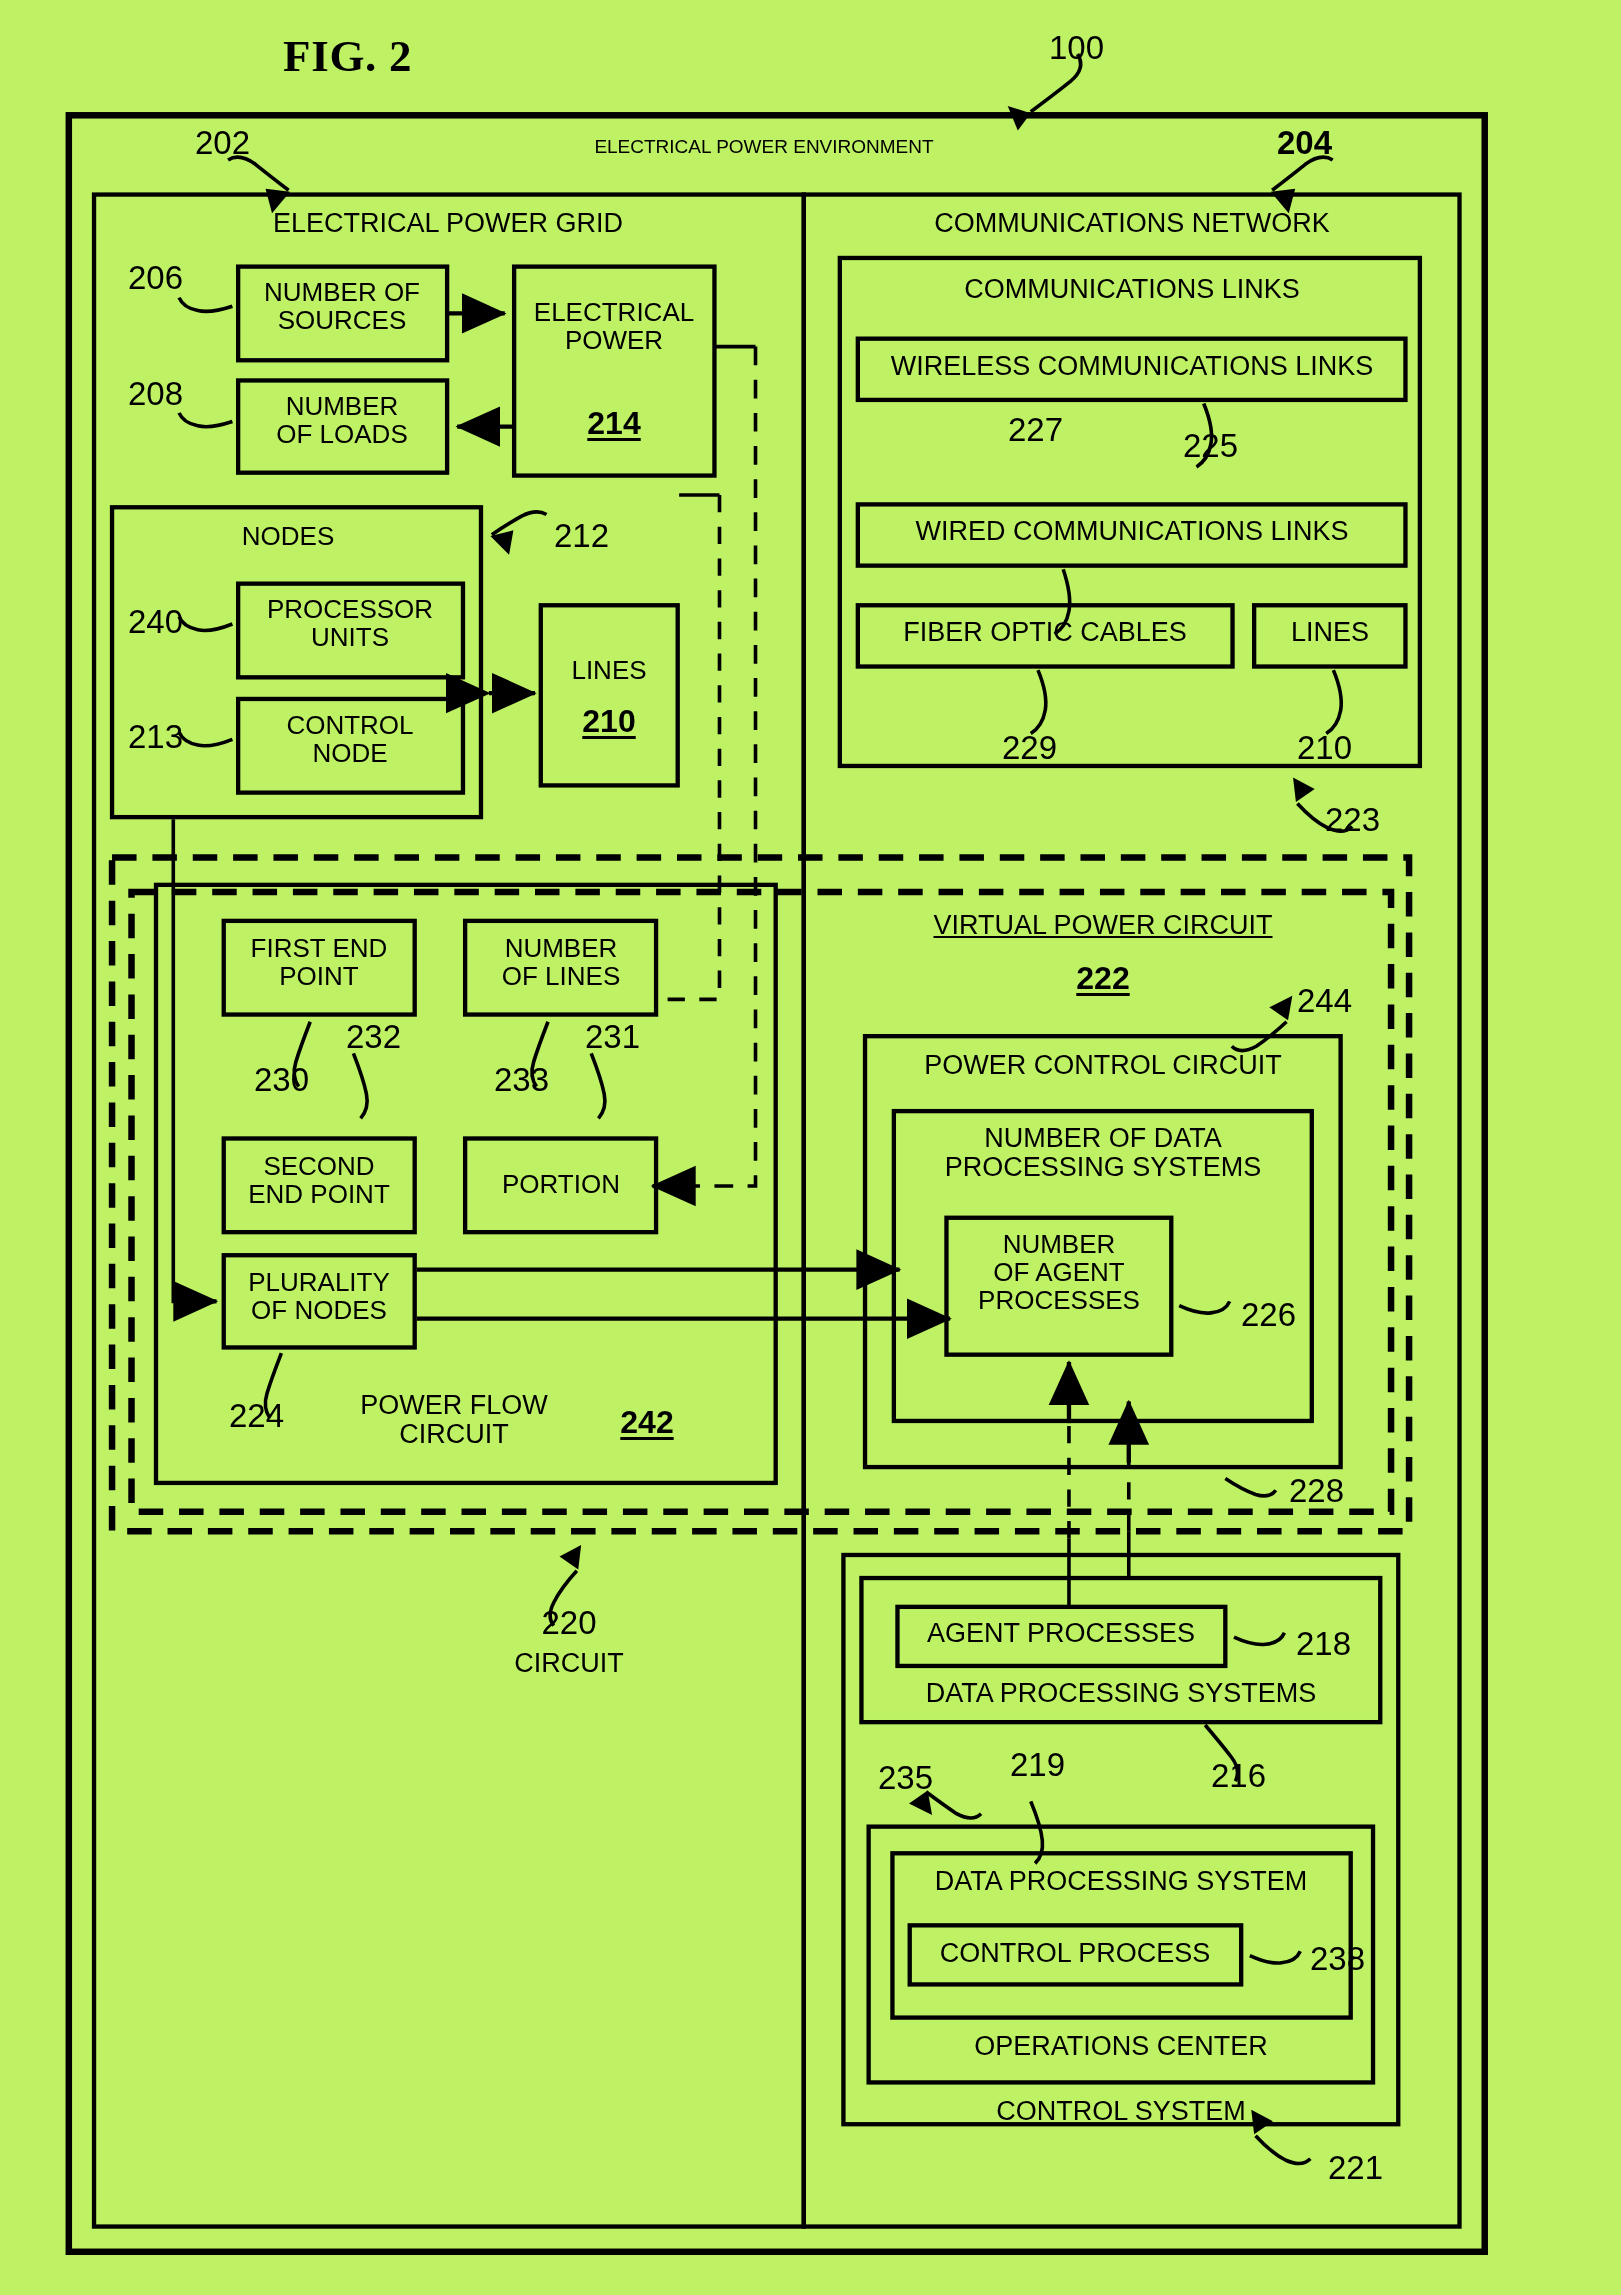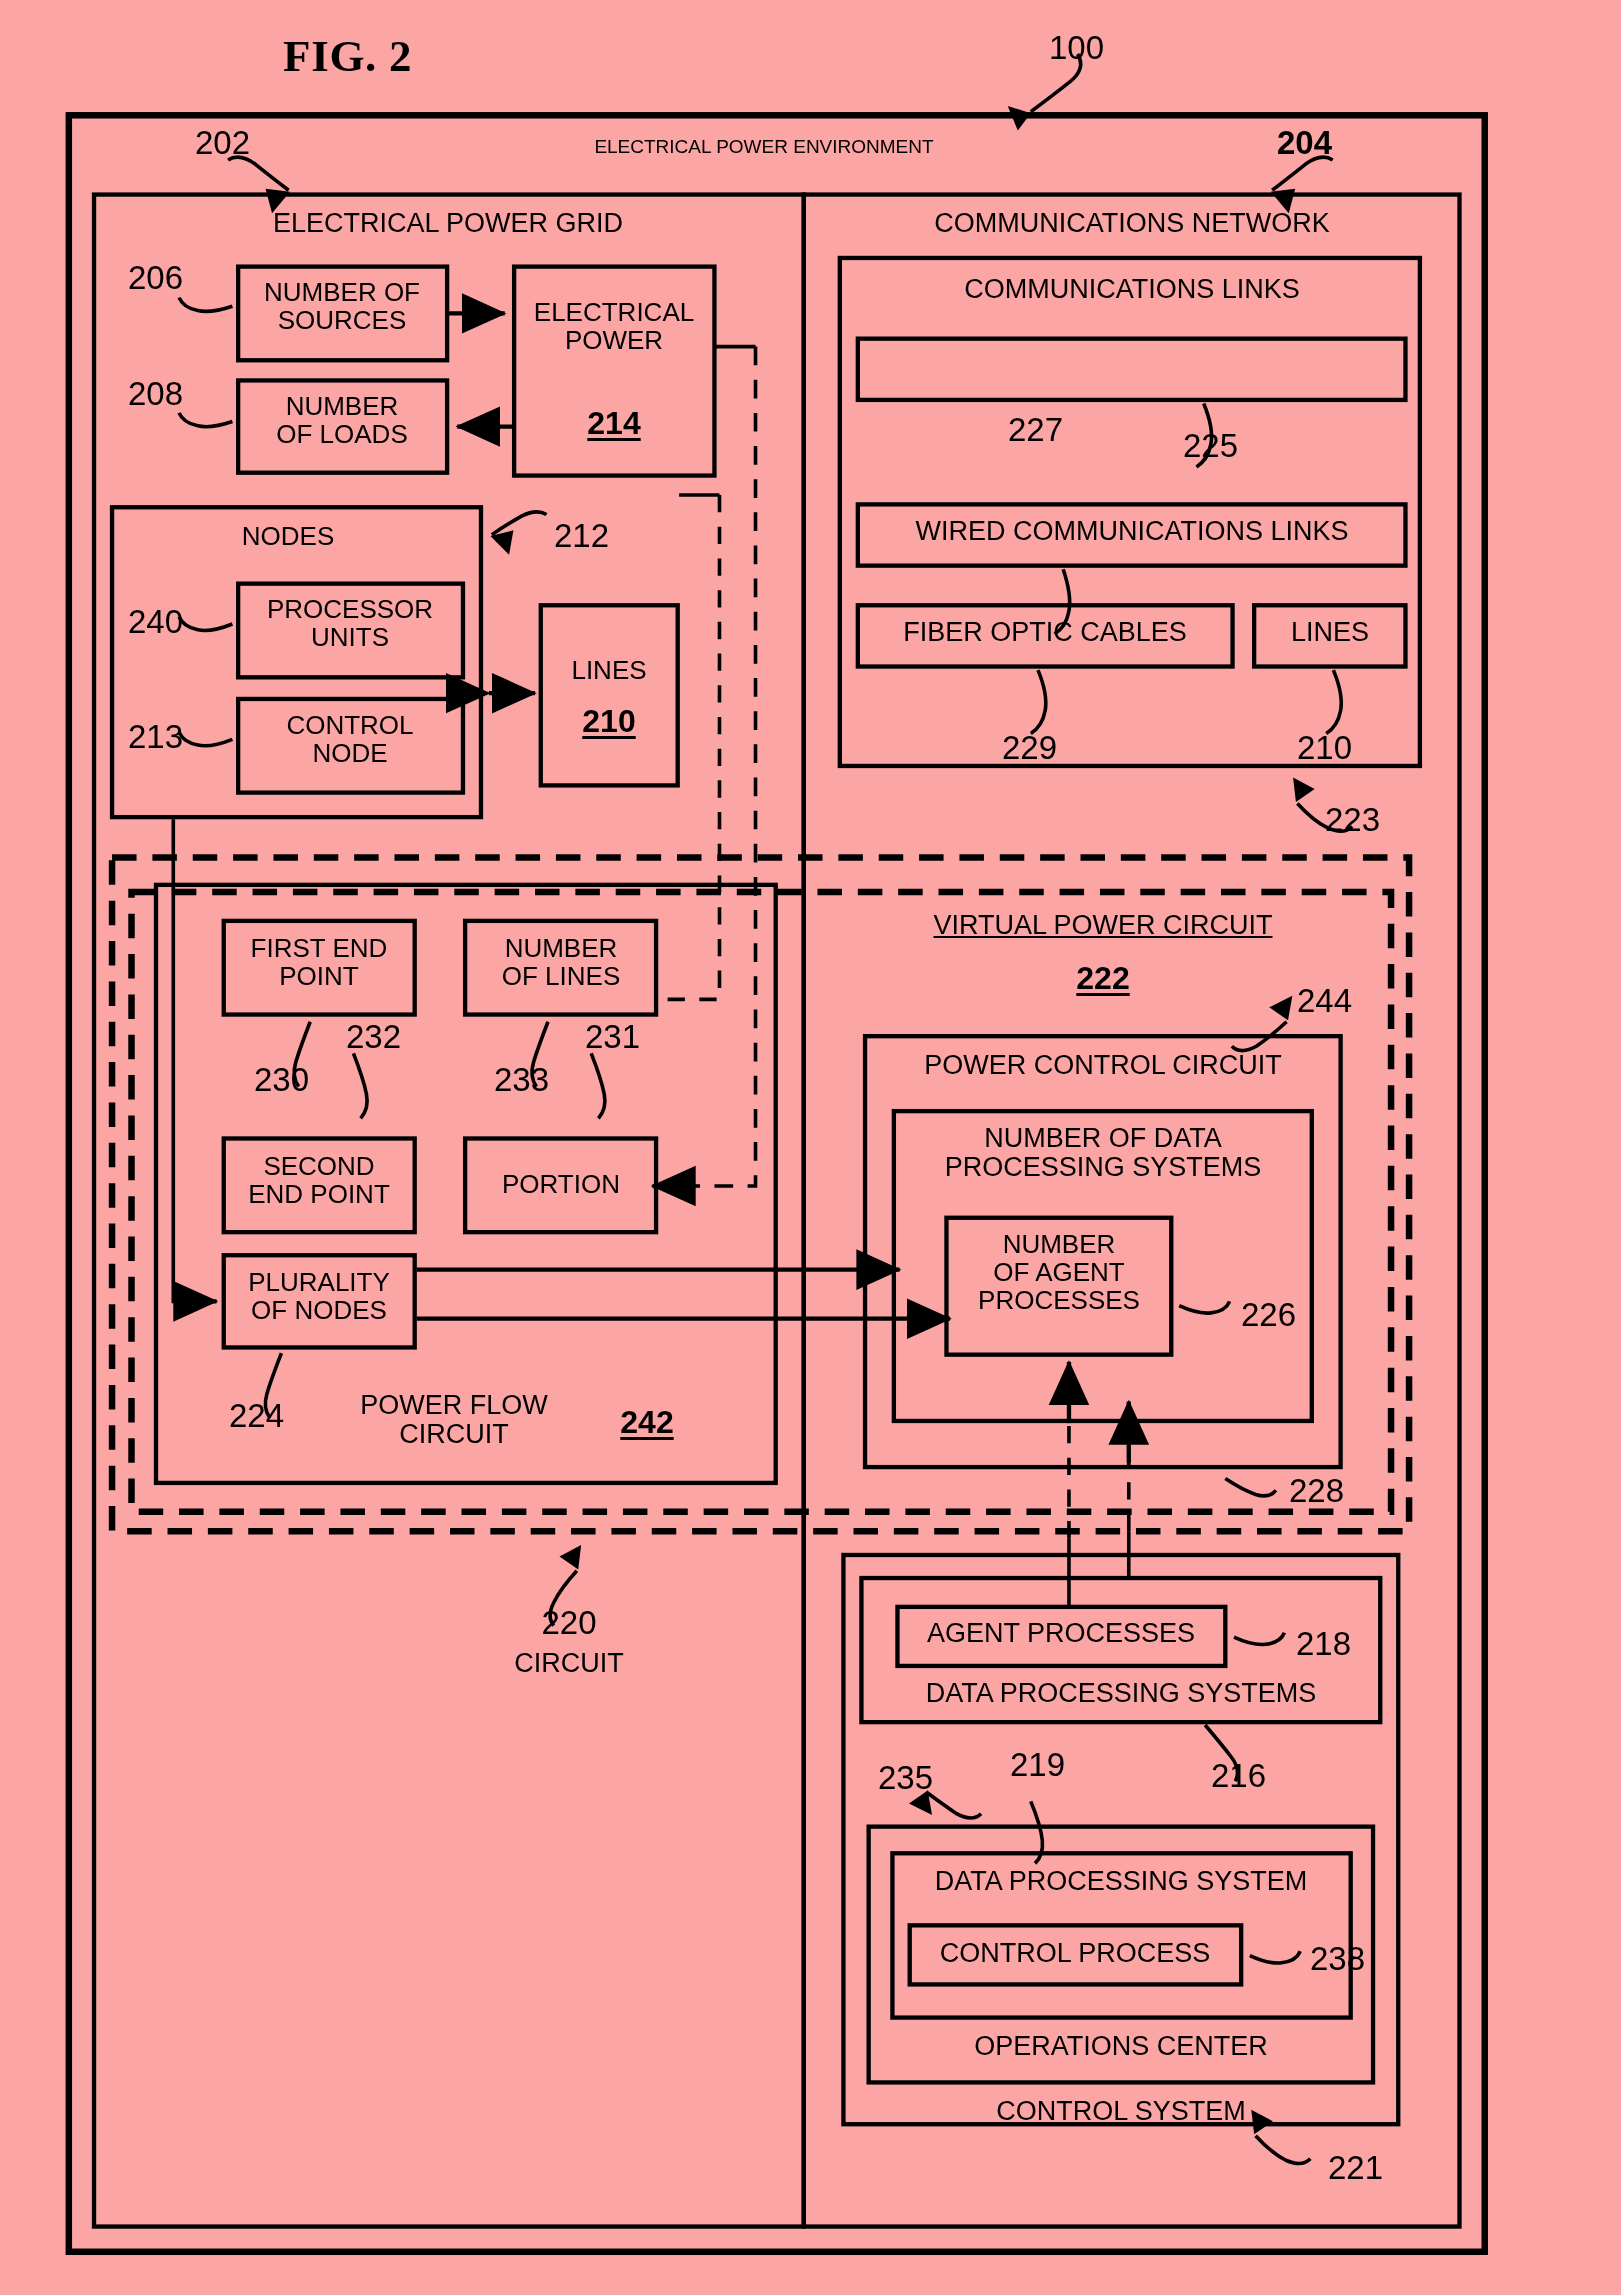--- a/index.html
+++ b/index.html
@@ -1,17 +1,17 @@
 <!DOCTYPE html>
 <html style="font-size:11.5px"><head>
 <meta charset="utf-8">
 <style>
   html,body{margin:0;padding:0;background:#fff;}
   body{width:1622px;height:2295px;font-family:"Liberation Sans",sans-serif;}
-  #root{position:relative;width:1622px;height:2295px;overflow:hidden;background:#fca5a5;}
+  #root{position:relative;width:1622px;height:2295px;overflow:hidden;background:#bef264;}
   svg.layer{position:absolute;left:0;top:0;width:1622px;height:2295px;overflow:visible;}
   .txt{position:absolute;color:#000;text-align:center;line-height:1.08;white-space:pre-line;font-family:"Liberation Sans",sans-serif;}
   .lbl{position:absolute;color:#000;font-family:"Liberation Sans",sans-serif;font-size:29px;font-weight:400;}
   .figtitle{position:absolute;color:#000;font-family:"Liberation Serif",serif;font-size:45px;font-weight:700;letter-spacing:0.7px;}
   .ul{text-decoration:underline;text-underline-offset:4.3px;}
   .ctr{transform:translateX(-50%);}
 </style>
 </head>
 <body>
 
@@ -189,20 +189,21 @@
   <div class="txt ctr" style="left:350px;top:711px;width:216px;font-size:26px;">CONTROL
 NODE</div>
   <div class="lbl" style="left:128px;top:718px;font-size:33px;">213</div>
 
   <div class="txt ctr" style="left:609px;top:656px;width:130px;font-size:26px;">LINES</div>
   <div class="lbl ul ctr" style="left:609px;top:703px;font-size:32px;font-weight:700;">210</div>
 
   <div class="txt ctr" style="left:1132px;top:209px;width:577px;font-size:27px;">COMMUNICATIONS NETWORK</div>
   <div class="txt ctr" style="left:1132px;top:275px;width:548px;font-size:27px;">COMMUNICATIONS LINKS</div>
 
+  <div class="txt ctr" style="left:1132px;top:352px;width:537px;font-size:27px;">WIRELESS COMMUNICATIONS LINKS</div>
   <div class="lbl" style="left:1183px;top:427px;font-size:33px;">225</div>
   <div class="lbl" style="left:1008px;top:411px;font-size:33px;">227</div>
 
   <div class="txt ctr" style="left:1132px;top:517px;width:537px;font-size:27px;">WIRED COMMUNICATIONS LINKS</div>
 
   <div class="txt ctr" style="left:1045px;top:618px;width:364px;font-size:27px;">FIBER OPTIC CABLES</div>
   <div class="lbl" style="left:1002px;top:729px;font-size:33px;">229</div>
 
   <div class="txt ctr" style="left:1330px;top:618px;width:144px;font-size:27px;">LINES</div>
   <div class="lbl" style="left:1297px;top:729px;font-size:33px;">210</div>

